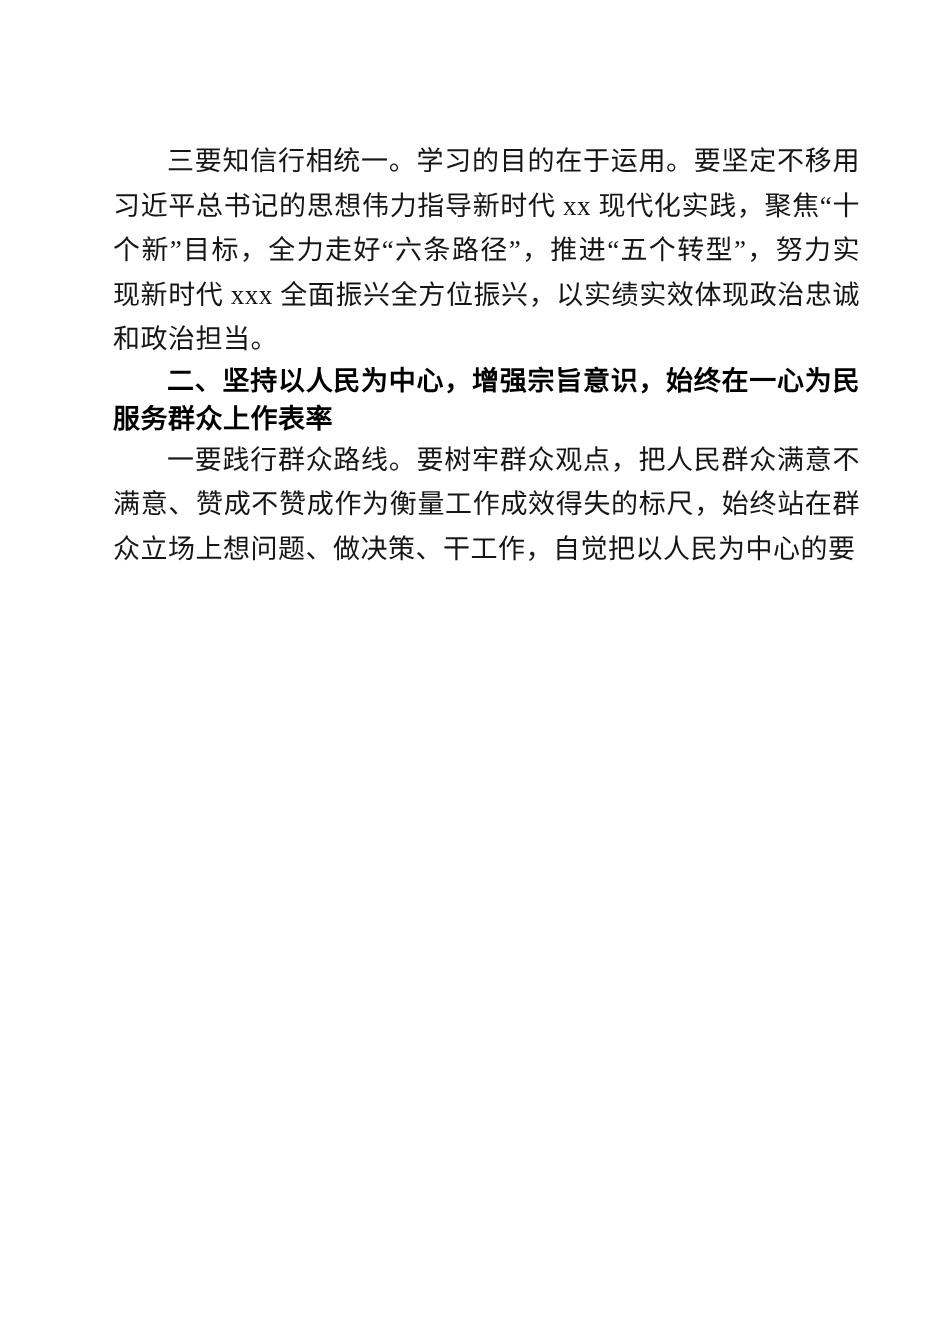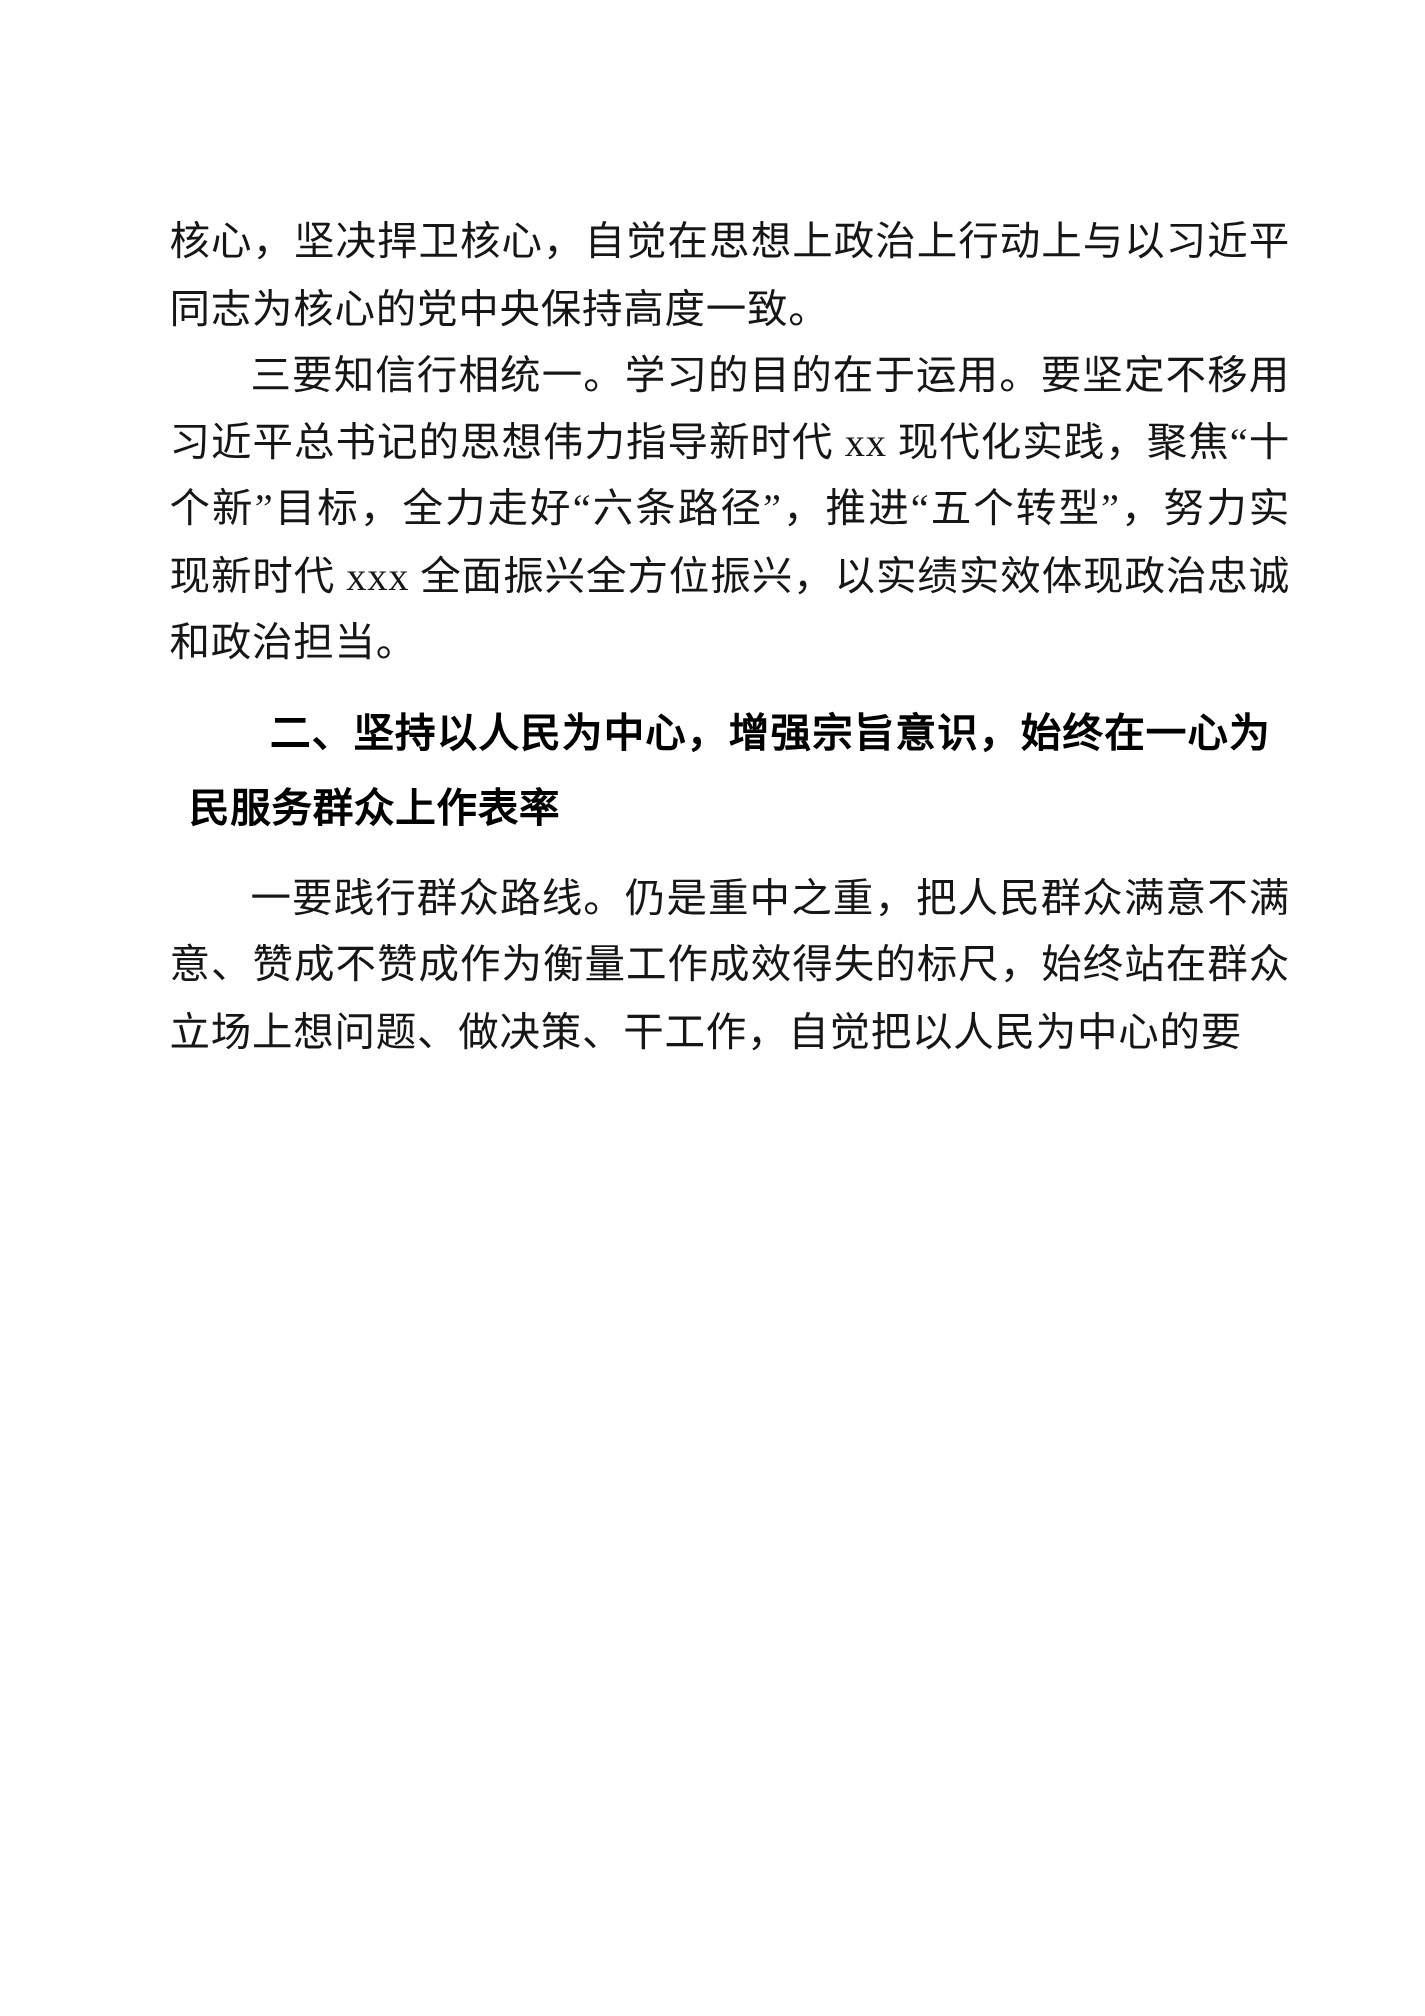--- a/index.html
+++ b/index.html
@@ -28,35 +28,34 @@
   .para {
     margin: 0;
     padding: 0;
     text-indent: 2em;
     letter-spacing: 0.5px;
   }
   .para.no-indent {
     text-indent: 0;
   }
   .heading {
-    margin: 13px;
+    margin: 0;
     padding: 0;
     font-family: "Liberation Sans", "DejaVu Sans", sans-serif;
     font-weight: 700;
     font-size: 27px;
-    line-height: 50px;
+    line-height: 38px;
     color: #000000;
     text-indent: 2em;
     text-align: justify;
     letter-spacing: 0.5px;
   }
 </style>
 </head>
 <body>
 
 <div class="page">
   <div class="content">
-    <p class="para no-indent">核心，坚决捍卫核心，自觉在思想上政治上行动上与以习近平同志为核心的党中央保持高度一致。</p>
     <p class="para">三要知信行相统一。学习的目的在于运用。要坚定不移用习近平总书记的思想伟力指导新时代 xx 现代化实践，聚焦“十个新”目标，全力走好“六条路径”，推进“五个转型”，努力实现新时代 xxx 全面振兴全方位振兴，以实绩实效体现政治忠诚和政治担当。</p>
     <h2 class="heading">二、坚持以人民为中心，增强宗旨意识，始终在一心为民服务群众上作表率</h2>
-    <p class="para">一要践行群众路线。仍是重中之重，把人民群众满意不满意、赞成不赞成作为衡量工作成效得失的标尺，始终站在群众立场上想问题、做决策、干工作，自觉把以人民为中心的要</p>
+    <p class="para">一要践行群众路线。要树牢群众观点，把人民群众满意不满意、赞成不赞成作为衡量工作成效得失的标尺，始终站在群众立场上想问题、做决策、干工作，自觉把以人民为中心的要</p>
   </div>
 </div>
 
 </body></html>

